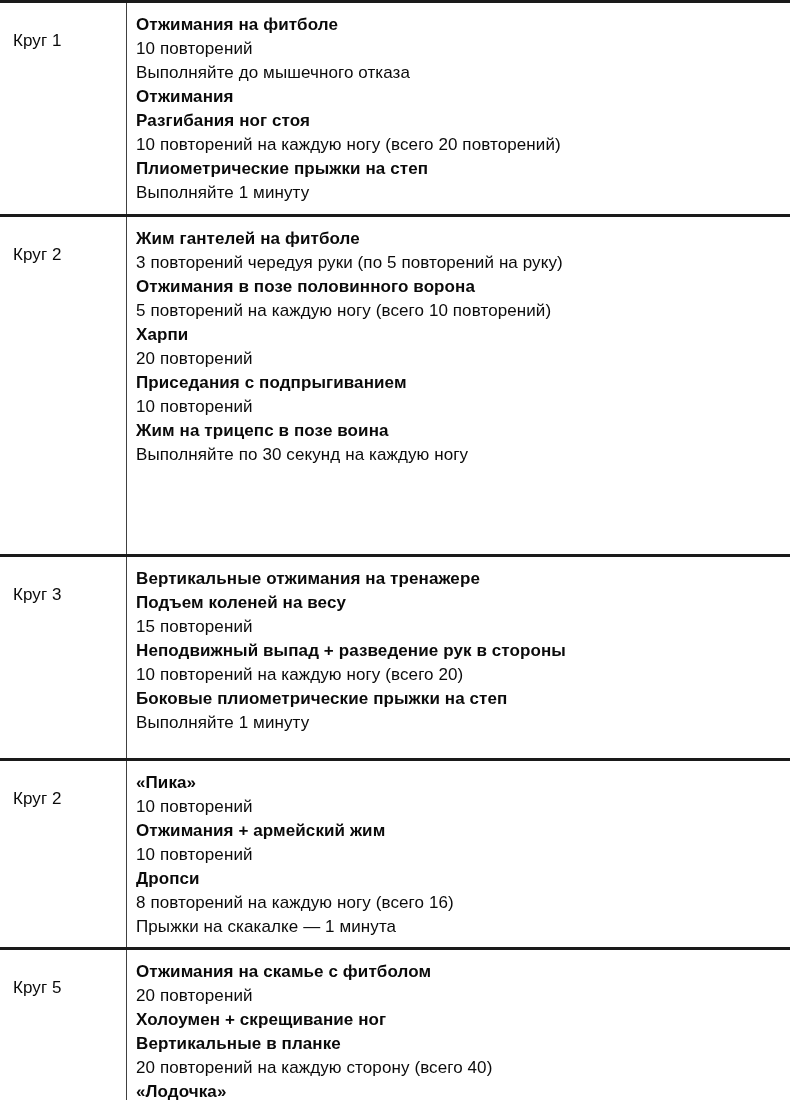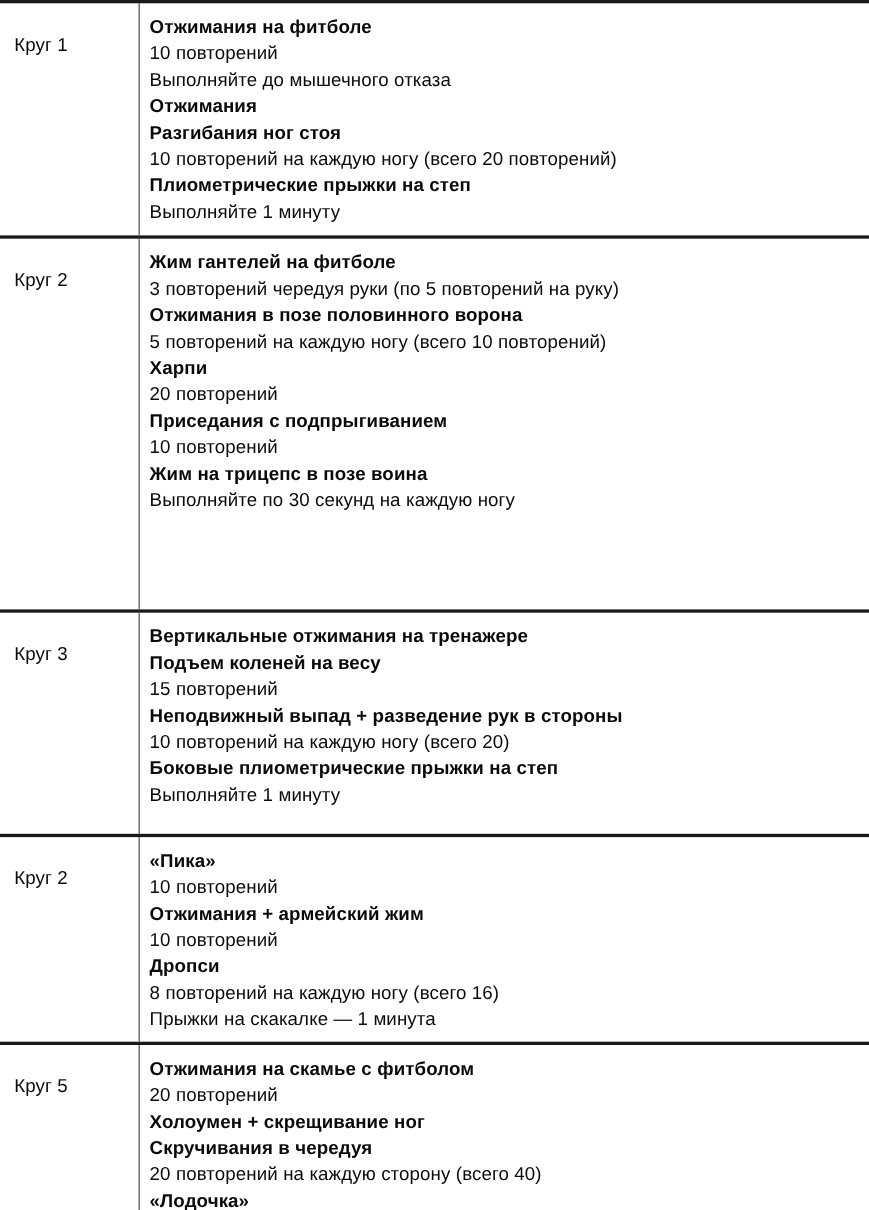--- a/index.html
+++ b/index.html
@@ -90,20 +90,20 @@
       <div class="line">Прыжки на скакалке — 1 минута</div>
     </div>
   </div>
 
   <div class="row r5 last">
     <div class="label-cell line">Круг 5</div>
     <div class="content-cell">
       <div class="line bold">Отжимания на скамье с фитболом</div>
       <div class="line">20 повторений</div>
       <div class="line bold">Холоумен + скрещивание ног</div>
-      <div class="line bold">Скручивания в чередуя</div>
+      <div class="line bold">Вертикальные в планке</div>
       <div class="line">20 повторений на каждую сторону (всего 40)</div>
       <div class="line bold">«Лодочка»</div>
       <div class="line">Задержите на 30 секунд</div>
     </div>
   </div>
 
 </div>
 
 </body></html>

